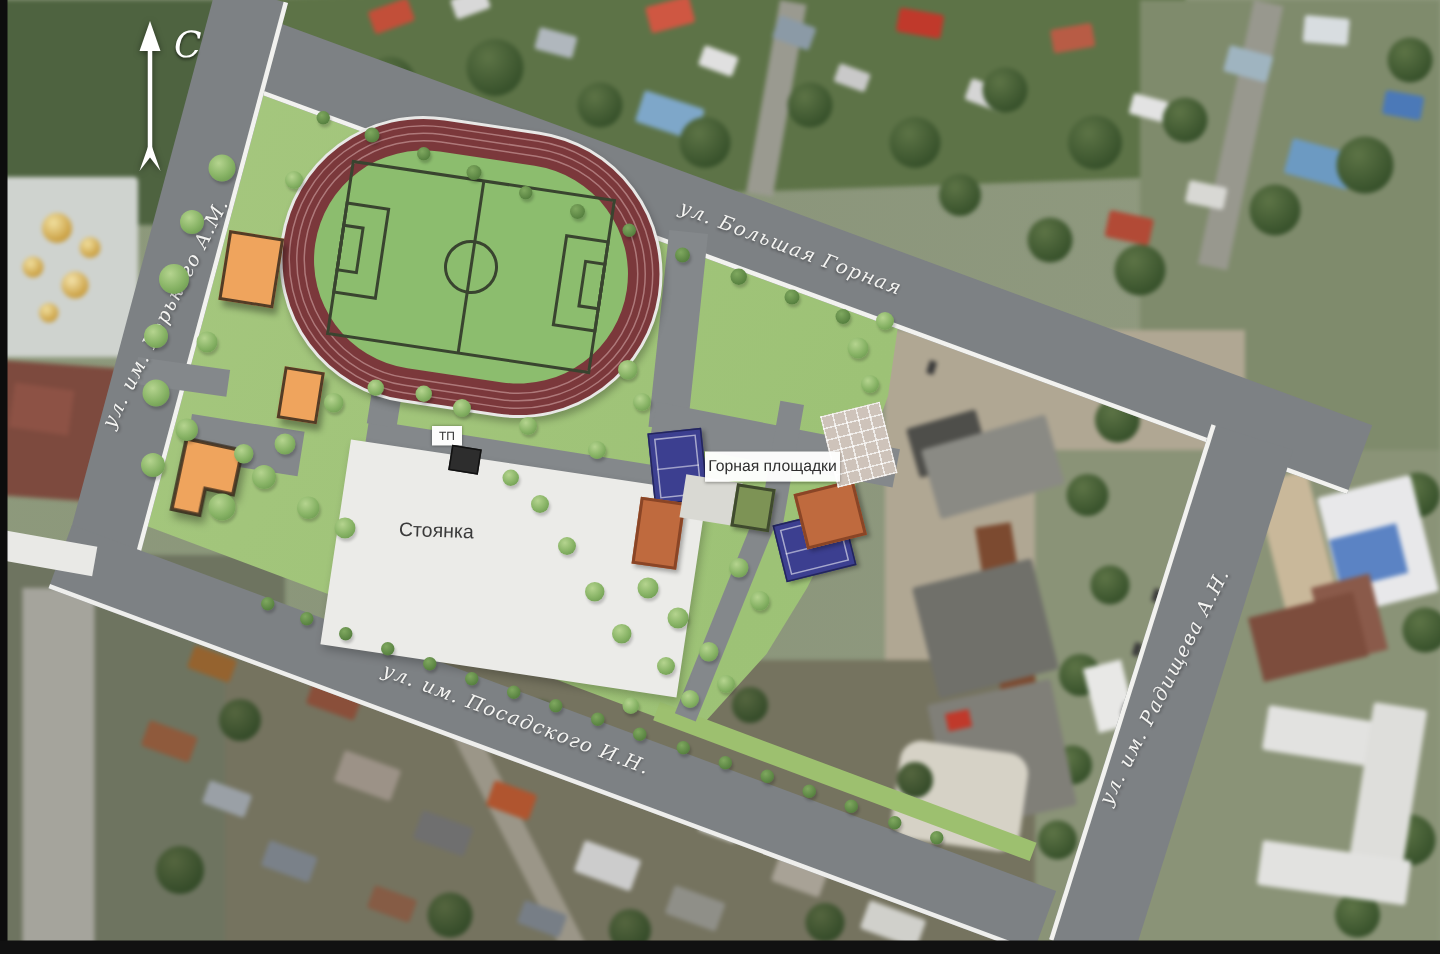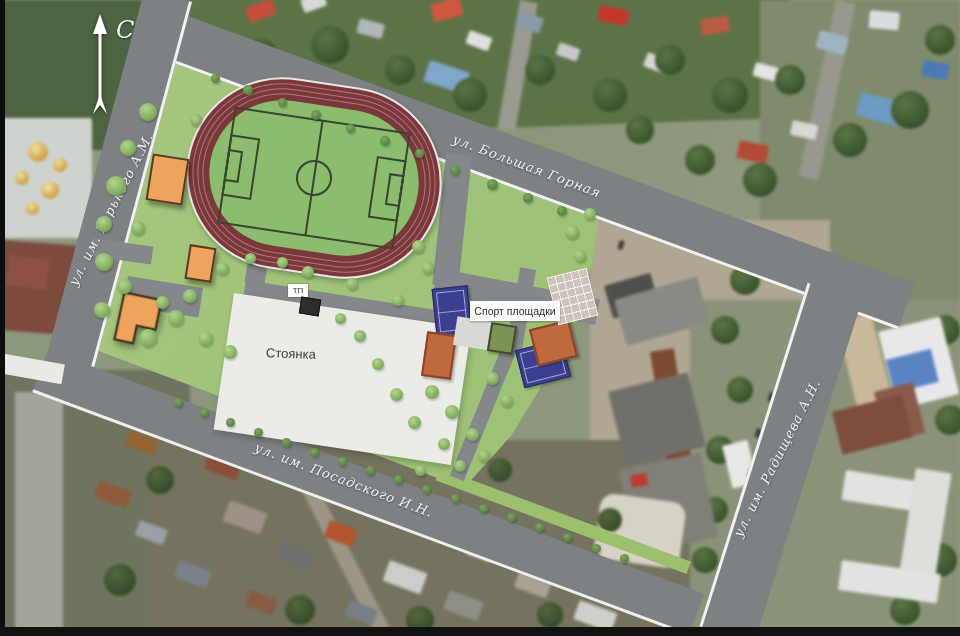--- a/index.html
+++ b/index.html
@@ -224,21 +224,21 @@
               transform:rotate(-14deg);box-shadow:2px 2px 3px rgba(0,0,0,.3);"></div>
   <div class="abs" style="left:455px;top:319px;width:38px;height:29px;background:#d9d9d3;transform:rotate(9deg);"></div>
   <div class="abs" style="left:489px;top:324px;width:22px;height:25px;background:#7d9355;border:2px solid #3f4a2e;
               transform:rotate(9deg);box-shadow:2px 2px 3px rgba(0,0,0,.3);"></div>
   <div class="abs" style="left:552px;top:272px;width:41px;height:49px;background:#cec3ba;transform:rotate(-14deg);
               background-image:repeating-linear-gradient(0deg,rgba(255,255,255,.7) 0 1px,transparent 1px 8px),
                                repeating-linear-gradient(90deg,rgba(255,255,255,.7) 0 1px,transparent 1px 8px);"></div>
 
   <div class="abs" style="left:470px;top:301px;width:90px;height:20px;background:rgba(255,255,255,.96);
               box-shadow:0 1px 2px rgba(0,0,0,.35);display:flex;align-items:center;justify-content:center;">
-    <span class="map-label" style="font-size:10.5px;color:#2e2e2e;">Спорт площадки</span>
+    <span class="map-label" style="font-size:10.5px;color:#2e2e2e;">Горная площадки</span>
   </div>
 
   <div class="street-label" style="left:111px;top:209px;transform:translate(-50%,-50%) rotate(-63deg);">ул. им. Горького А.М.</div>
   <div class="street-label" style="left:527px;top:166px;transform:translate(-50%,-50%) rotate(20.5deg);">ул. Большая Горная</div>
   <div class="street-label" style="left:344px;top:480px;transform:translate(-50%,-50%) rotate(20.5deg);">ул. им. Посадского И.Н.</div>
   <div class="street-label" style="left:777px;top:458px;transform:translate(-50%,-50%) rotate(-63deg);">ул. им. Радищева А.Н.</div>
 
   <div id="plan-trees" class="abs" style="inset:0;">
       <div class="tree" style="left: 139px; top: 103px; width: 18px; height: 18px; background: radial-gradient(circle at 38% 32%, rgb(181, 212, 143), rgb(134, 178, 100) 55%, rgb(98, 143, 72) 100%); box-shadow: rgba(0, 0, 0, 0.2) 1px 2px 2px;"></div>
       <div class="tree" style="left: 120px; top: 140px; width: 16px; height: 16px; background: radial-gradient(circle at 38% 32%, rgb(181, 212, 143), rgb(134, 178, 100) 55%, rgb(98, 143, 72) 100%); box-shadow: rgba(0, 0, 0, 0.2) 1px 2px 2px;"></div>

